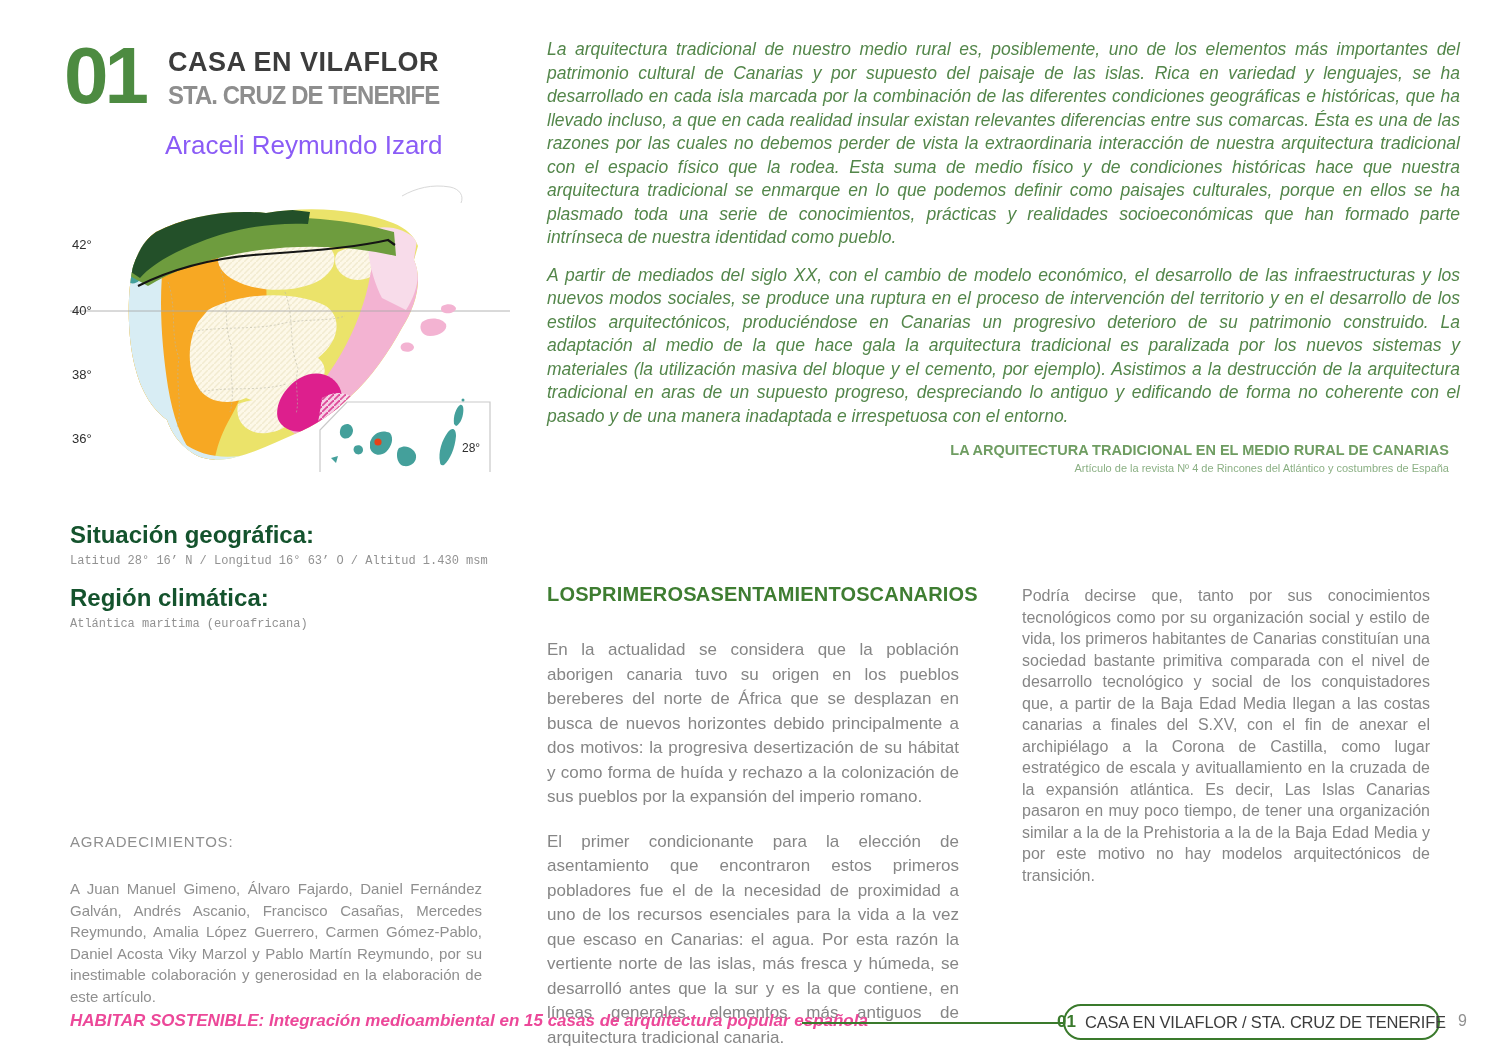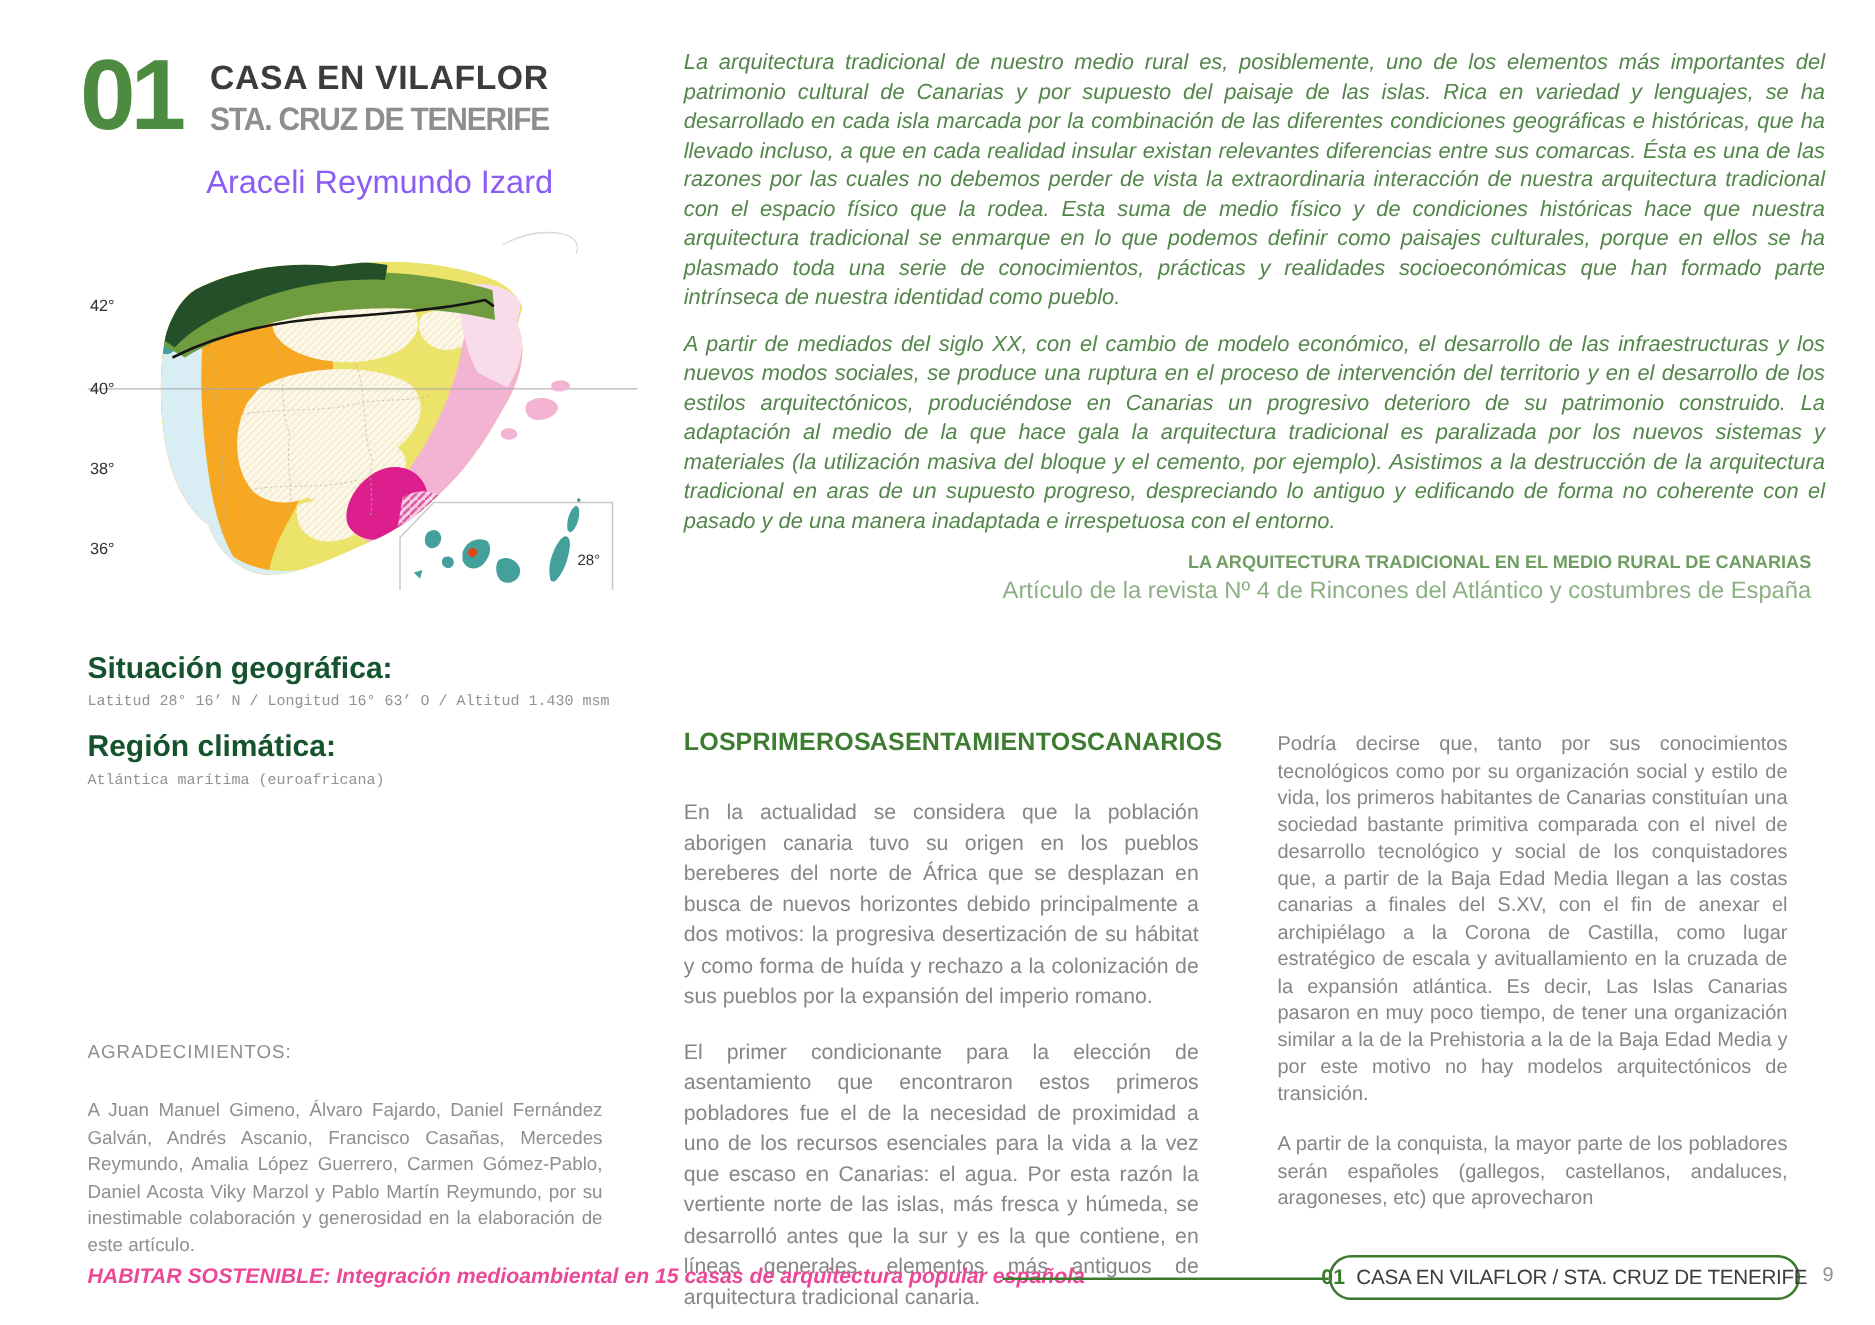--- a/index.html
+++ b/index.html
@@ -35,21 +35,21 @@
   .ack-h{font-size:15px;letter-spacing:0.8px;margin:0 0 28px 0;}
   .ack-b{font-size:15px;line-height:21.5px;text-align:justify;margin:0;}
   
   .intro{position:absolute;left:547px;top:38px;width:913px;}
   .intro p{
     margin:0 0 14px 0;font-size:17.5px;line-height:23.5px;font-style:italic;
     color:#53864a;text-align:justify;
   }
   .citation{position:absolute;left:564px;top:442px;width:885px;text-align:right;}
   .cit-1{font-size:14.5px;font-weight:700;color:#6f9d62;margin:0 0 4px 0;}
-  .cit-2{font-size:19px;color:#8bb084;margin:0;text-align:right;}
+  .cit-2{font-size:11px;color:#8bb084;margin:0;text-align:right;}
   
   .col p{color:#868686;text-align:justify;margin:0 0 20px 0;}
   .col.mid{position:absolute;left:547px;top:583px;width:412px;}
   .col.mid h2{
     font-size:20px;font-weight:700;color:#3e7d31;margin:0 0 32px 0;
     word-spacing:-0.3em;letter-spacing:0.2px;white-space:nowrap;
   }
   .col.mid p{font-size:17px;line-height:24.5px;}
   .col.right{position:absolute;left:1022px;top:585px;width:408px;}
   .col.right p{font-size:16px;line-height:21.5px;margin-bottom:19px;}
@@ -185,21 +185,20 @@
     <div class="cit-2">Artículo de la revista Nº 4 de Rincones del Atlántico y costumbres de España</div>
   </div>
 
   <div class="col mid">
     <h2>LOS PRIMEROS ASENTAMIENTOS CANARIOS</h2>
     <p>En la actualidad se considera que la población aborigen canaria tuvo su origen en los pueblos bereberes del norte de África que se desplazan en busca de nuevos horizontes debido principalmente a dos motivos: la progresiva desertización de su hábitat y como forma de huída y rechazo a la colonización de sus pueblos por la expansión del imperio romano.</p>
     <p>El primer condicionante para la elección de asentamiento que encontraron estos primeros pobladores fue el de la necesidad de proximidad a uno de los recursos esenciales para la vida a la vez que escaso en Canarias: el agua. Por esta razón la vertiente norte de las islas, más fresca y húmeda, se desarrolló antes que la sur y es la que contiene, en líneas generales, elementos más antiguos de arquitectura tradicional canaria.</p>
   </div>
   <div class="col right">
     <p>Podría decirse que, tanto por sus conocimientos tecnológicos como por su organización social y estilo de vida, los primeros habitantes de Canarias constituían una sociedad bastante primitiva comparada con el nivel de desarrollo tecnológico y social de los conquistadores que, a partir de la Baja Edad Media llegan a las costas canarias a finales del S.XV, con el fin de anexar el archipiélago a la Corona de Castilla, como lugar estratégico de escala y avituallamiento en la cruzada de la expansión atlántica. Es decir, Las Islas Canarias pasaron en muy poco tiempo, de tener una organización similar a la de la Prehistoria a la de la Baja Edad Media y por este motivo no hay modelos arquitectónicos de transición.</p>
-    <p>A partir de la conquista, la mayor parte de los pobladores serán españoles (gallegos, castellanos, andaluces, aragoneses, etc) que aprovecharon</p>
   </div>
 
   <div class="footer-left">HABITAR SOSTENIBLE: Integración medioambiental en 15 casas de arquitectura popular española</div>
   <div class="footer-rule"></div>
   <div class="footer-pill">
     <span class="pill-num">01</span>
     <span class="pill-title">CASA EN VILAFLOR /  STA. CRUZ DE TENERIFE</span>
   </div>
   <div class="page-num">9</div>
 

